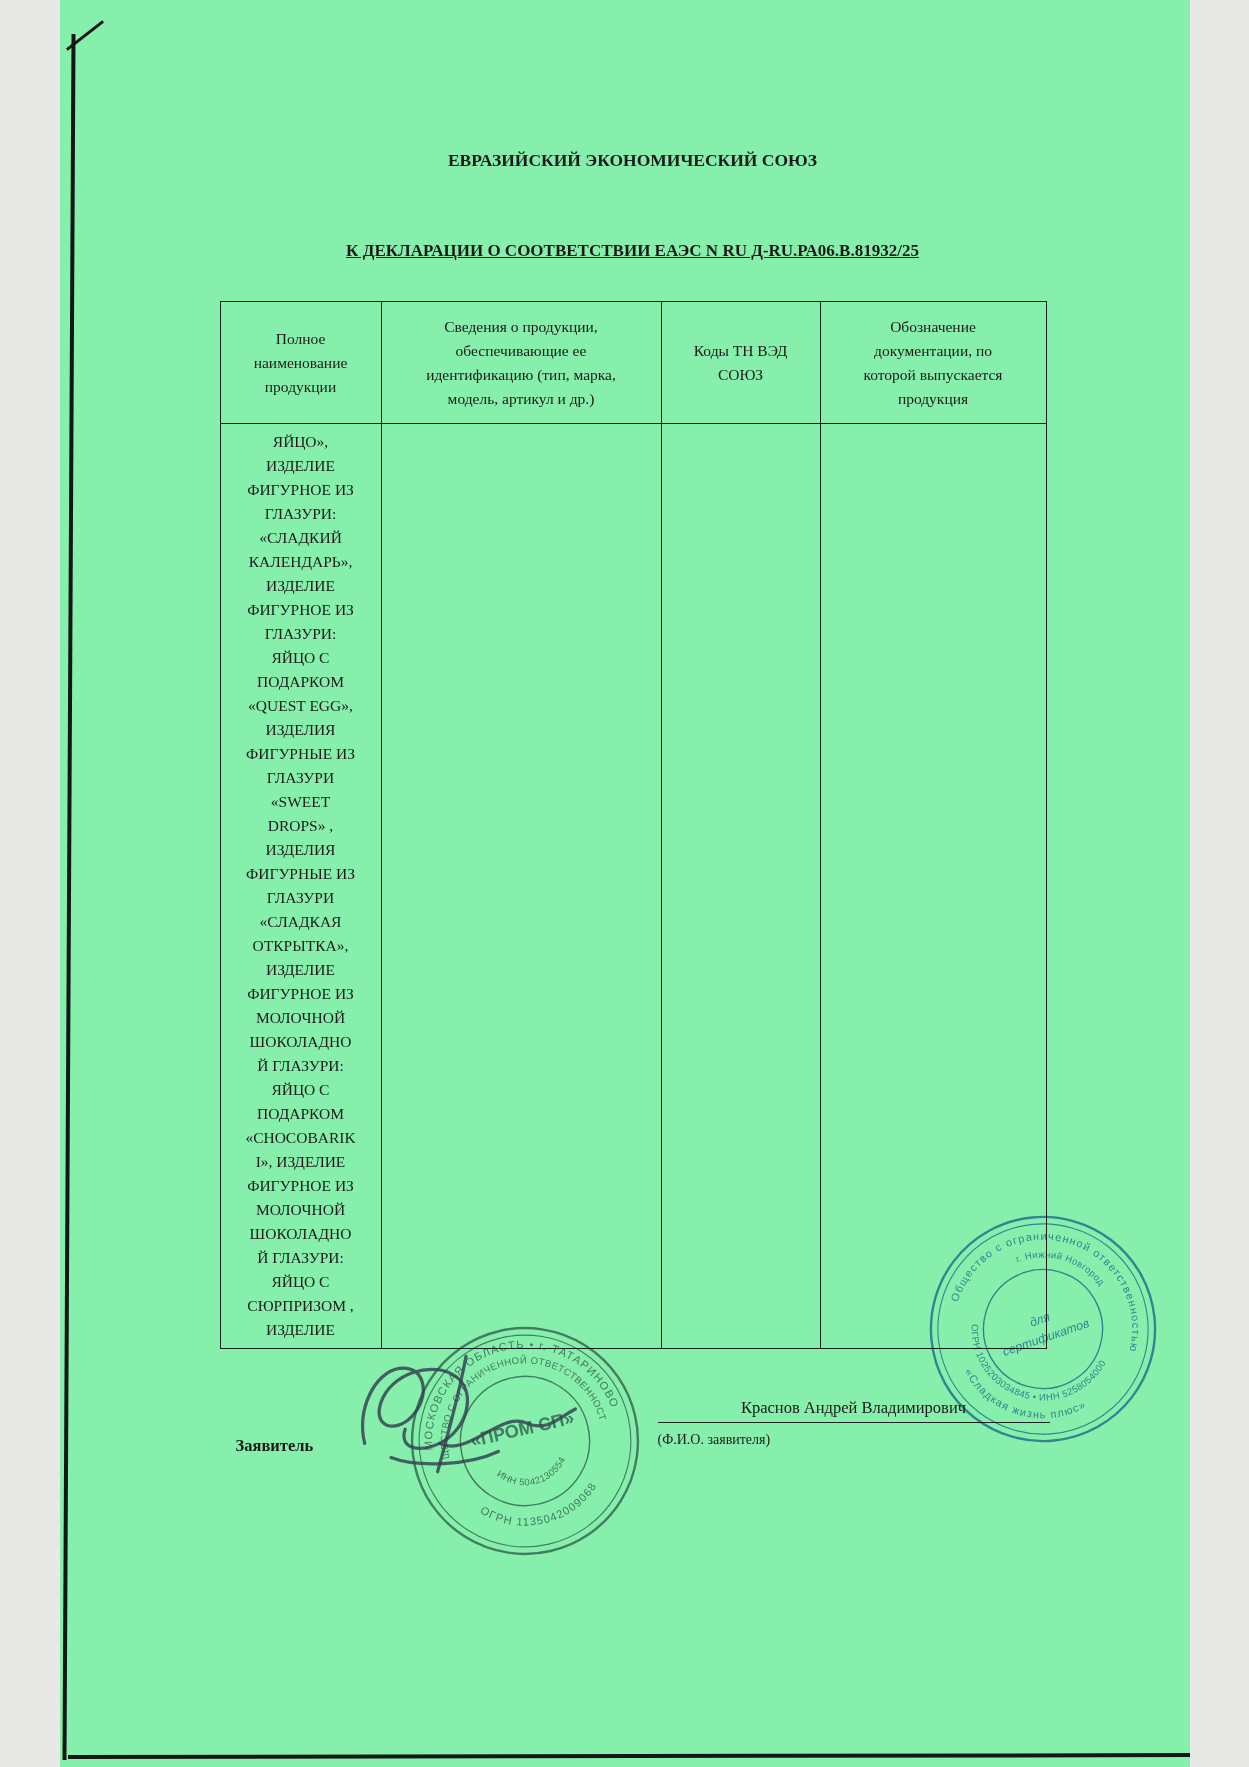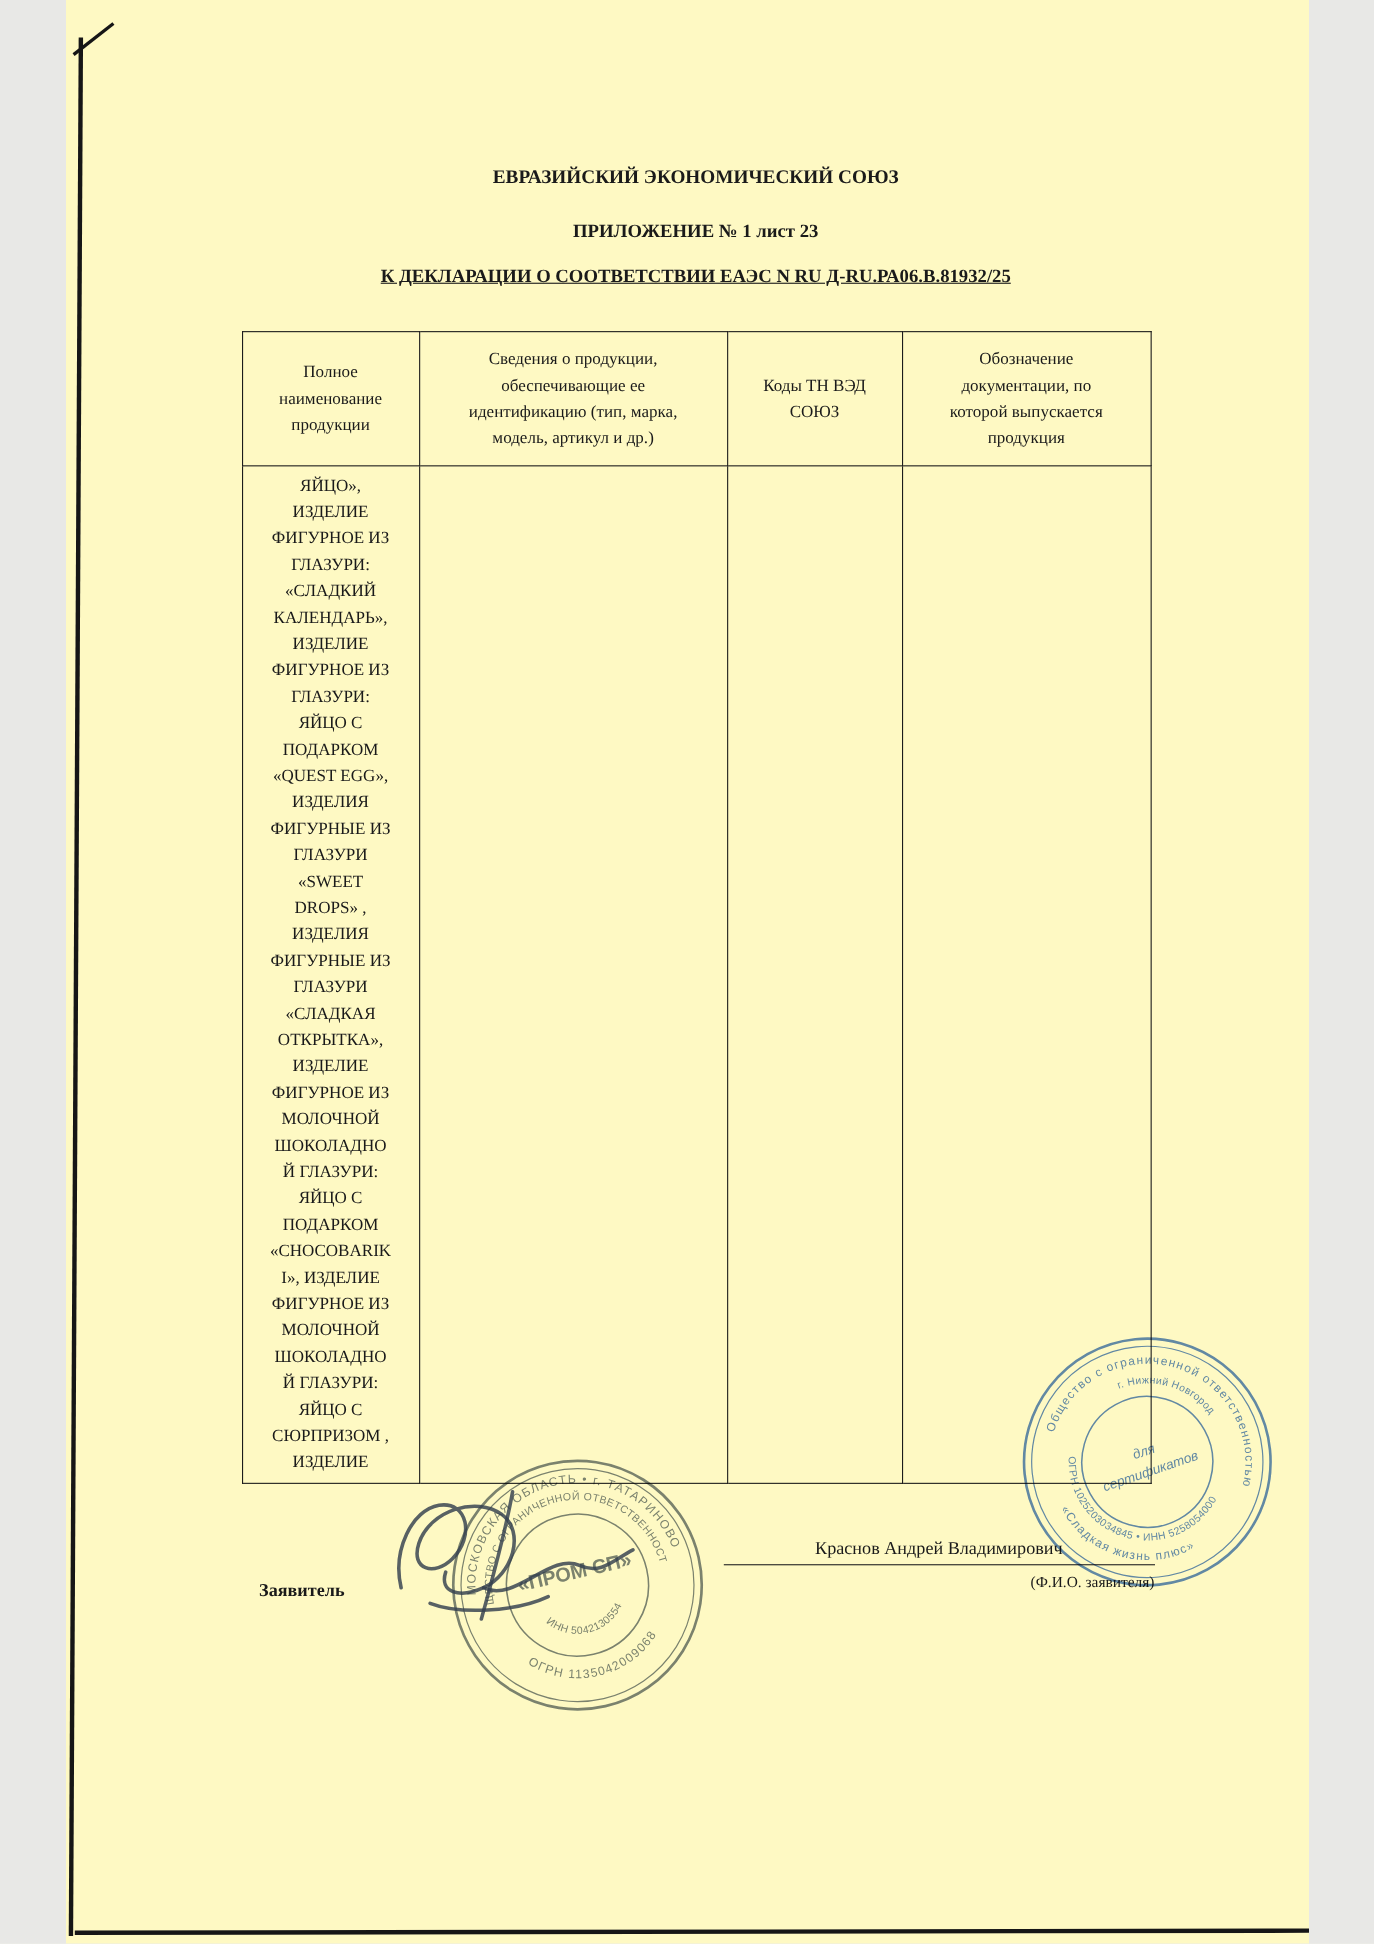--- a/index.html
+++ b/index.html
@@ -1,18 +1,18 @@
 <!DOCTYPE html>
 <html><head>
 <meta charset="utf-8">
 <style>
   html,body{margin:0;padding:0;background:#e8e8e6;}
   .page{
     position:relative; width:1130px; height:1767px; margin:0 auto;
-    background:#fef9c3; overflow:hidden;
+    background:#86efac; overflow:hidden;
     font-family:"Liberation Serif","DejaVu Serif",serif; color:#1a1a1a;
   }
   
   .scan{position:absolute;background:#161616;}
   .scan-left{left:7px;top:34px;width:4px;height:1726px;transform:rotate(.3deg);}
   .scan-bottom{left:8px;top:1754px;width:1234px;height:4px;transform:rotate(-.1deg);}
   .scan-tl{left:2px;top:34px;width:46px;height:3px;transform:rotate(-38deg);}
   .scan-tr{left:1196px;top:16px;width:64px;height:3px;transform:rotate(36deg);}
 
   .title{position:absolute;left:160px;width:826px;text-align:center;font-weight:bold;}
@@ -35,21 +35,21 @@
   td.cell-product{
     text-align:left; vertical-align:top;
     line-height:22.4px; padding:4px 4px 4px 9px;
   }
 
   .applicant-label{position:absolute;left:176px;top:1436px;font-size:16.5px;font-weight:bold;}
   .applicant-name{
     position:absolute;left:598px;top:1398px;width:392px;text-align:center;
     font-size:16.5px;border-bottom:1.6px solid #222;padding-bottom:4px;
   }
-  .applicant-caption{position:absolute;left:598px;top:1432px;width:392px;text-align:right;font-size:14px;}
+  .applicant-caption{position:absolute;left:598px;top:1432px;width:392px;text-align:left;font-size:14px;}
 
   .signature{position:absolute;left:286px;top:1338px;width:244px;height:152px;z-index:6;}
   .signature path{stroke:#33404e;stroke-width:3.2;fill:none;stroke-linecap:round;opacity:.82;}
 
   .stamp{position:absolute;z-index:5;opacity:.82;mix-blend-mode:multiply;}
   .stamp-left{left:344px;top:1320px;width:242px;height:242px;transform:rotate(-13deg);color:#5e6a76;}
   .stamp-right{left:864px;top:1210px;width:238px;height:238px;transform:rotate(16deg);color:#3f72cc;}
   .stamp circle{fill:none;stroke:currentColor;}
   .stamp text{fill:currentColor;font-family:"Liberation Sans","DejaVu Sans",sans-serif;}
   .ring{font-size:11px;letter-spacing:1.2px;}
@@ -61,21 +61,20 @@
 <body>
 
 <div class="page">
 
   <div class="scan scan-left"></div>
   <div class="scan scan-bottom"></div>
   <div class="scan scan-tl"></div>
   <div class="scan scan-tr"></div>
 
   <div class="title t1">ЕВРАЗИЙСКИЙ ЭКОНОМИЧЕСКИЙ СОЮЗ</div>
-  <div class="title t2">ПРИЛОЖЕНИЕ № 1 лист 23</div>
   <div class="title t3">К ДЕКЛАРАЦИИ О СООТВЕТСТВИИ ЕАЭС N RU Д-RU.РА06.В.81932/25</div>
 
   <table class="decl">
     <colgroup>
       <col style="width:161px">
         <col style="width:280px">
         <col style="width:159px">
         <col style="width:226px">
     </colgroup>
     <thead>

